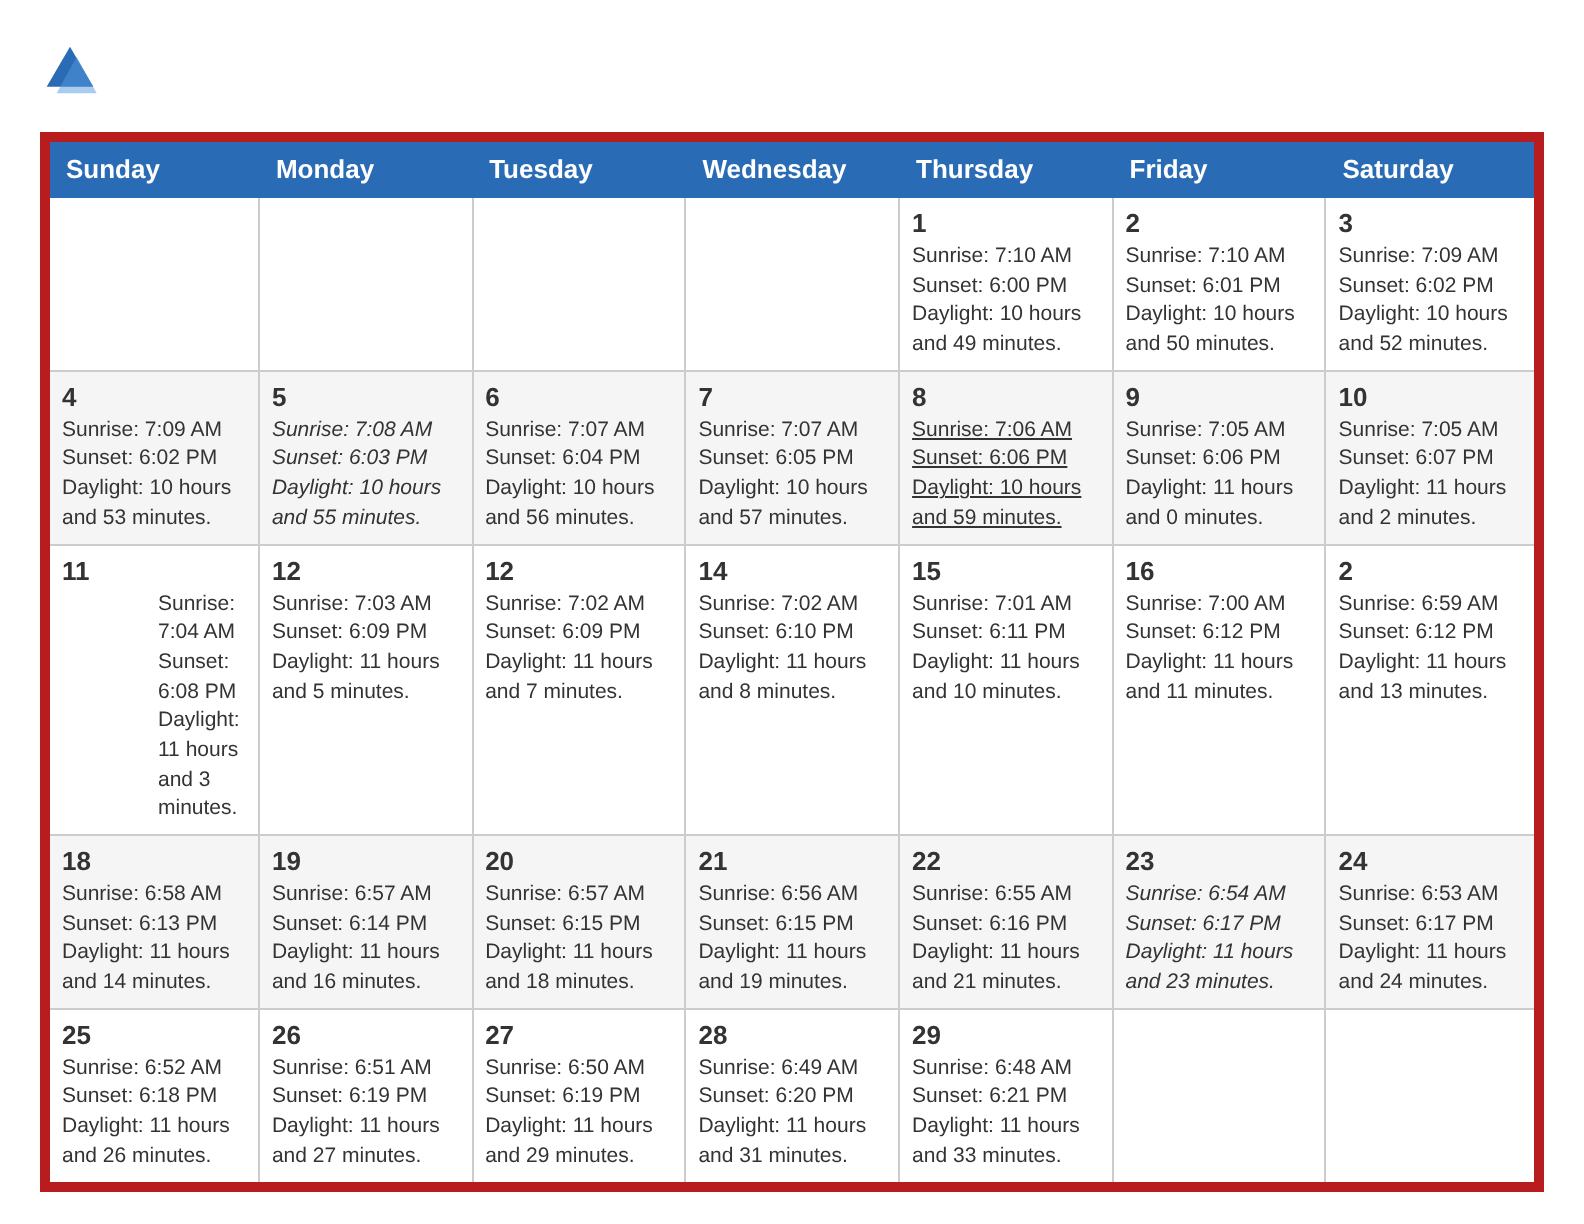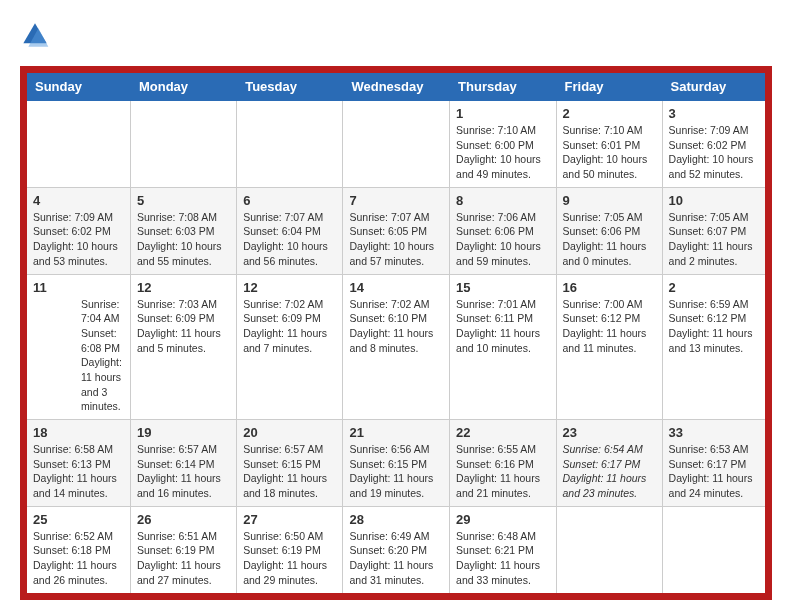--- a/index.html
+++ b/index.html
@@ -39,21 +39,21 @@
       color: #333;
     }
     .location-title {
       font-size: 18px;
       color: #333;
       font-weight: normal;
     }
     .calendar {
       width: 100%;
       border-collapse: collapse;
-      border: 7px solid #b91c1c;
+      border: 5px solid #b91c1c;
     }
     .calendar th {
       background-color: #2a6bb5;
       color: #fff;
       font-size: 13px;
       font-weight: bold;
       padding: 6px 8px;
       text-align: left;
       border: 1px solid #2a6bb5;
     }
@@ -148,42 +148,42 @@
       <tr>
         <td>
           <span class="day-number">4</span>
           <div class="day-info" style="white-space: pre-line;">Sunrise: 7:09 AM
 Sunset: 6:02 PM
 Daylight: 10 hours
 and 53 minutes.</div>
         </td>
         <td>
           <span class="day-number">5</span>
-          <div class="day-info" style="white-space: pre-line;">Sunrise: 7:08 AM
+          <div class="day-info" style="white-space: pre-line; font-style: italic;">Sunrise: 7:08 AM
 Sunset: 6:03 PM
 Daylight: 10 hours
 and 55 minutes.</div>
         </td>
         <td>
           <span class="day-number">6</span>
           <div class="day-info" style="white-space: pre-line;">Sunrise: 7:07 AM
 Sunset: 6:04 PM
 Daylight: 10 hours
 and 56 minutes.</div>
         </td>
         <td>
           <span class="day-number">7</span>
           <div class="day-info" style="white-space: pre-line;">Sunrise: 7:07 AM
 Sunset: 6:05 PM
 Daylight: 10 hours
 and 57 minutes.</div>
         </td>
         <td>
           <span class="day-number">8</span>
-          <div class="day-info" style="white-space: pre-line;">Sunrise: 7:06 AM
+          <div class="day-info" style="white-space: pre-line; text-decoration: underline;">Sunrise: 7:06 AM
 Sunset: 6:06 PM
 Daylight: 10 hours
 and 59 minutes.</div>
         </td>
         <td>
           <span class="day-number">9</span>
           <div class="day-info" style="white-space: pre-line;">Sunrise: 7:05 AM
 Sunset: 6:06 PM
 Daylight: 11 hours
 and 0 minutes.</div>
@@ -284,21 +284,21 @@
 and 21 minutes.</div>
         </td>
         <td>
           <span class="day-number">23</span>
           <div class="day-info" style="white-space: pre-line; font-style: italic;">Sunrise: 6:54 AM
 Sunset: 6:17 PM
 Daylight: 11 hours
 and 23 minutes.</div>
         </td>
         <td>
-          <span class="day-number">33</span>
+          <span class="day-number">24</span>
           <div class="day-info" style="white-space: pre-line;">Sunrise: 6:53 AM
 Sunset: 6:17 PM
 Daylight: 11 hours
 and 24 minutes.</div>
         </td>
       </tr>
       <tr>
         <td>
           <span class="day-number">25</span>
           <div class="day-info" style="white-space: pre-line;">Sunrise: 6:52 AM

